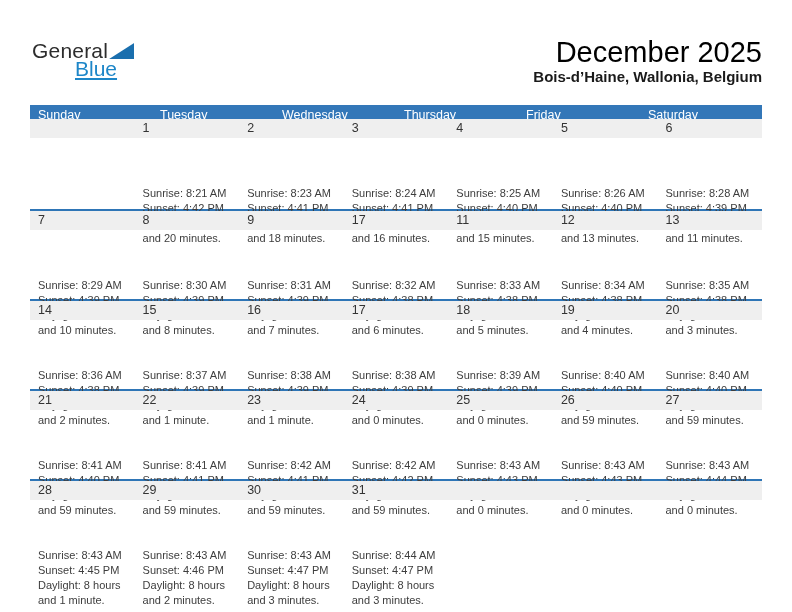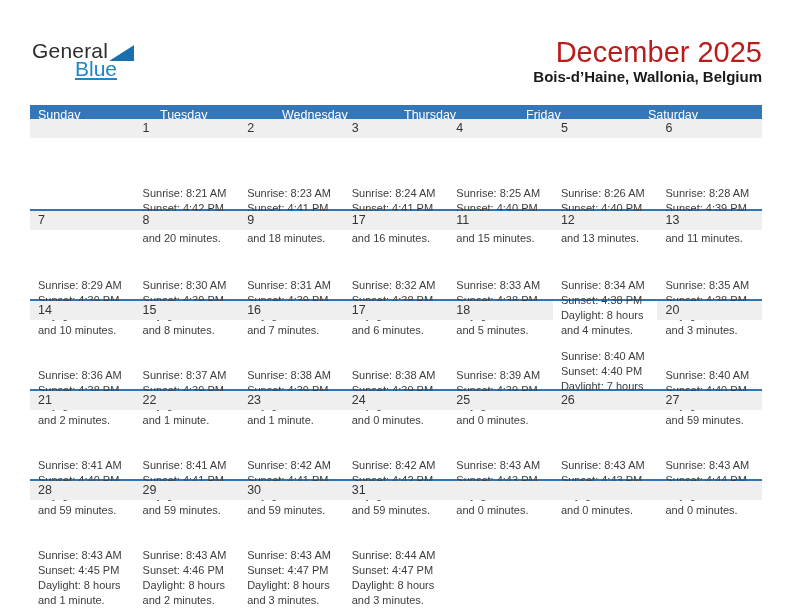--- a/index.html
+++ b/index.html
@@ -13,37 +13,37 @@
   html,body{background:#ffffff;}
   body{font-family:"Liberation Sans","DejaVu Sans",sans-serif;}
   .page{
     position:relative;
     width:792px;height:612px;
     background:#ffffff;
     overflow:hidden;
   }
   
   .logo{position:absolute;left:32px;top:40px;line-height:1;}
-  .logo-line1{display:flex;align-items:flex-end;}
+  .logo-line1{display:flex;align-items:center;}
   .logo-general{
     font-size:21px;color:#2d2d2d;letter-spacing:0.2px;
   }
   .logo-triangle{
     width:25px;height:16px;margin-left:1px;margin-top:1px;
     background:var(--logo-triangle-blue);
     clip-path:polygon(0 100%,100% 0,100% 100%);
   }
   .logo-blue{
     font-size:21px;color:var(--logo-text-blue);
     margin-left:43px;margin-top:-3px;text-decoration:underline;
   }
   
   .page-title{
     position:absolute;top:36px;right:30px;
-    font-size:29px;color:#b91c1c;text-align:right;
+    font-size:29px;color:#000000;text-align:right;
   }
   .page-subtitle{
     position:absolute;top:68px;right:30px;
     font-size:15px;font-weight:700;color:#1a1a1a;text-align:right;
   }
   
   .calendar{position:absolute;left:30px;top:105px;width:732px;}
   .weekday-row{
     display:flex;height:14px;background:var(--header-blue);
   }
@@ -238,20 +238,21 @@
           </div>
           <div class="day-cell">
             <div class="day-num">18</div>
             <div class="day-details">
               <div class="detail-line">Sunrise: 8:39 AM</div>
               <div class="detail-line">Sunset: 4:39 PM</div>
               <div class="detail-line">Daylight: 8 hours and 0 minutes.</div>
             </div>
           </div>
           <div class="day-cell">
+            <div class="day-num">19</div>
             <div class="day-details">
               <div class="detail-line">Sunrise: 8:40 AM</div>
               <div class="detail-line">Sunset: 4:40 PM</div>
               <div class="detail-line">Daylight: 7 hours and 59 minutes.</div>
             </div>
           </div>
           <div class="day-cell">
             <div class="day-num">20</div>
             <div class="day-details">
               <div class="detail-line">Sunrise: 8:40 AM</div>

